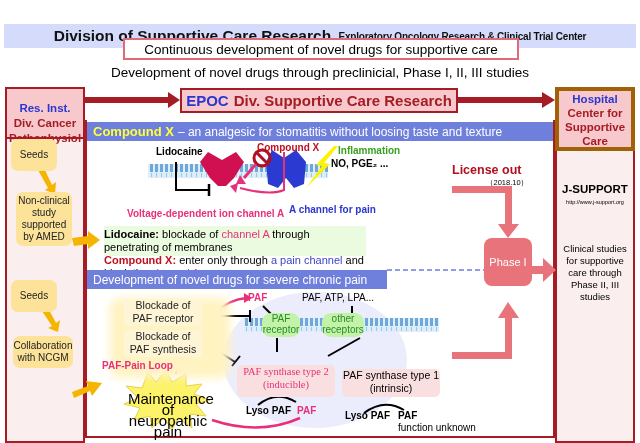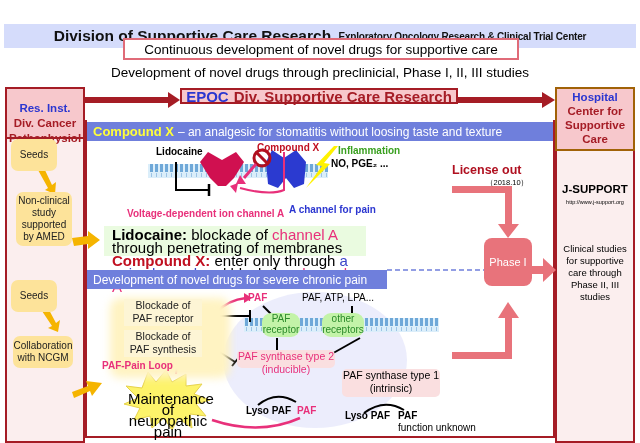--- a/index.html
+++ b/index.html
@@ -10,35 +10,35 @@
             display: flex; align-items: center; justify-content: center; margin-top: 20px; }
   .header .big { font-weight: bold; font-size: 15.5px; color: #111; }
   .header .small { font-weight: bold; font-size: 10px; color: #111; margin-left: 3px; letter-spacing: -0.2px; }
   .subtitle-box { left: 123px; top: 38px; width: 396px; height: 22px; border: 2px solid #e06b78;
                   display: flex; align-items: center; justify-content: center; font-size: 13.5px; background: #fff; }
   .subline { left: 0; top: 65px; width: 640px; text-align: center; font-size: 13.5px; }
   .left-col { left: 5px; top: 87px; width: 80px; height: 356px; background: #fbeeee; border: 2px solid #a51c25; }
   .left-head { left: 5px; top: 87px; width: 80px; height: 52px; background: #f7c8cc; border: 2px solid #a51c25;
                text-align: center; font-weight: bold; font-size: 11.5px; line-height: 15px; padding-top: 12px; }
   .right-col { left: 555px; top: 87px; width: 80px; height: 356px; background: #fbeeee; border: 2px solid #a51c25; }
-  .right-head { left: 555px; top: 87px; width: 80px; height: 64px; background: #f7c8cc; border: 2px solid #a16207;
+  .right-head { left: 555px; top: 87px; width: 80px; height: 64px; background: #f7c8cc; border: 4px solid #a16207;
                 text-align: center; font-weight: bold; font-size: 11.5px; line-height: 14px; padding-top: 1px; }
   .blue { color: #2b36d0; }
   .darkred { color: #a51c25; }
   .center-frame { left: 85px; top: 120px; width: 470px; height: 318px; border: 2px solid #a51c25; border-top: none; background: #fff; }
-  .epoc { left: 180px; top: 88px; width: 278px; height: 16px; background: #f7c8cc; border: 2px solid #a51c25;
+  .epoc { left: 180px; top: 88px; width: 278px; height: 25px; background: #f7c8cc; border: 2px solid #a51c25;
           display: flex; align-items: center; justify-content: center; font-weight: bold; font-size: 15px; }
   .bar { background: #6f7fdc; color: #fff; font-size: 12px; display: flex; align-items: center; padding-left: 6px; }
   .bar1 { left: 87px; top: 122px; width: 466px; height: 19px; }
   .bar1 .cx { color: #ffff3a; font-weight: bold; font-size: 13px; margin-right: 4px; }
   .bar2 { left: 87px; top: 270px; width: 300px; height: 19px; }
   .seed { background: #fde39a; border-radius: 7px; text-align: center; font-size: 10px; line-height: 12px;
           display: flex; align-items: center; justify-content: center; color: #222; }
   .note-green { left: 104px; top: 226px; width: 262px; height: 30px; background: #eafbe0;
-                font-size: 15px; line-height: 13px; padding: 2px 8px; }
+                font-size: 11px; line-height: 13px; padding: 2px 0; }
   .pink { color: #e8307a; }
   .bluet { color: #3b44c9; }
   .red { color: #c01020; font-weight: bold; }
   .lbl { font-size: 10px; white-space: nowrap; }
   .phase { left: 484px; top: 238px; width: 48px; height: 48px; background: #e8737b; border-radius: 8px;
            color: #fff; font-size: 11px; display: flex; align-items: center; justify-content: center; }
   .blockade { background: #fdf5d5; text-align: center; font-size: 10.5px; line-height: 13px; color: #222; }
   .glow { left: 110px; top: 298px; width: 120px; height: 80px; background: #fff3c2; border-radius: 10px; filter: blur(4px); }
   .syn { background: #fadfe0; border-radius: 5px; text-align: center; font-size: 10.5px; line-height: 13px; }
   .receptor { background: #c3f3a8; border-radius: 9px; color: #2a8a2a; font-size: 10px; line-height: 11px; text-align: center; }
@@ -222,21 +222,21 @@
 
 <div class="abs receptor" style="left:262px;top:313px;width:38px;height:24px;">
   <div>PAF</div>
   <div>receptor</div>
 </div>
 <div class="abs receptor" style="left:322px;top:313px;width:42px;height:24px;">
   <div>other</div>
   <div>receptors</div>
 </div>
 
-<div class="abs syn pink" style="left:237px;top:350px;width:98px;height:18px;">
+<div class="abs syn pink" style="left:237px;top:365px;width:98px;height:32px;font-family:Liberation Serif, serif;">
   <div>PAF synthase type 2</div>
   <div>(inducible)</div>
 </div>
 <div class="abs syn" style="left:342px;top:369px;width:98px;height:28px;">
   <div>PAF synthase type 1</div>
   <div>(intrinsic)</div>
 </div>
 
 <div class="abs lbl" style="left:102px;top:360px;color:#e8307a;font-weight:bold;">PAF-Pain Loop</div>
 <div class="abs" style="left:128px;top:393px;width:80px;text-align:center;font-size:15px;line-height:11px;">

